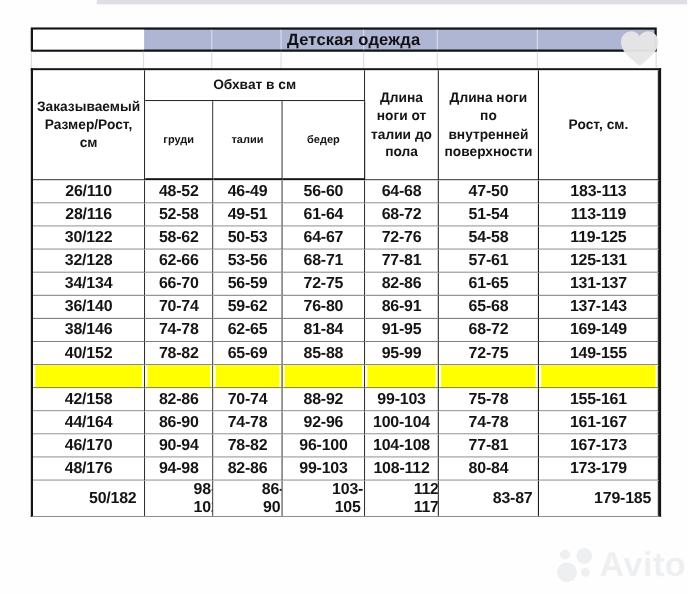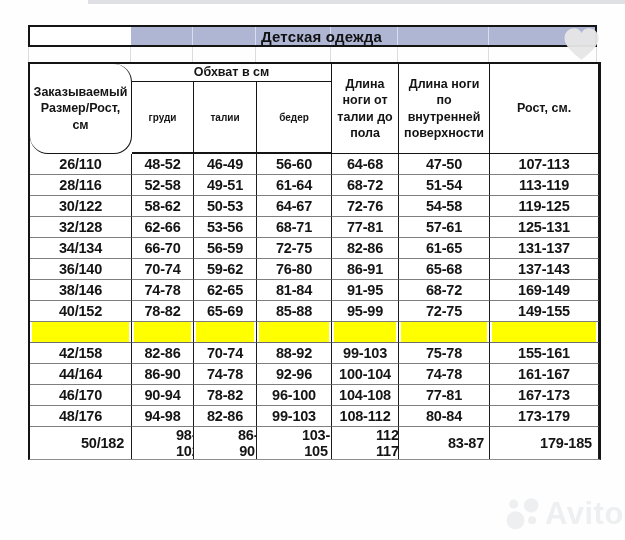--- a/index.html
+++ b/index.html
@@ -47,24 +47,24 @@
     box-sizing:border-box; padding:0; margin:0;
     text-align:center; vertical-align:middle;
     font-weight:bold; color:#141414;
     overflow:hidden;
   }
   table.size th {
     border-right:1px solid #141414; border-bottom:1px solid #141414;
     font-size:12.5px; line-height:1.3; padding:0 2px;
     background:#fff;
   }
-  th.grp   { height:18px; font-size:13.5px; }
+  th.grp   { height:28px; font-size:13.5px; }
   th.deep  { border-bottom:2px solid #141414; }
   tr.subhead th { height:72px; font-size:10px; border-bottom:2px solid #141414; }
-  th.sizehdr { font-size:13px;border-radius:18px; }
+  th.sizehdr { font-size:13px; }
   th.leg   { font-size:12px; }
   th.last, td:last-child { border-right:none; }
   table.size td {
     height:21px; font-size:14.5px; letter-spacing:-0.2px;
     border-right:1px solid #1c1c1c; border-bottom:1px solid #7f7f7f;
     background:#fff;
   }
   tr.sep td {
     background:#ffff00;
     box-shadow: inset 2px 0 0 #ffffff, inset -2px 0 0 #ffffff;
@@ -139,21 +139,21 @@
       </tr>
     </thead>
     <tbody>
         <tr>
           <td>26/110</td>
           <td>48-52</td>
           <td>46-49</td>
           <td>56-60</td>
           <td>64-68</td>
           <td>47-50</td>
-          <td>107-113</td>
+          <td>183-113</td>
         </tr>
         <tr>
           <td>28/116</td>
           <td>52-58</td>
           <td>49-51</td>
           <td>61-64</td>
           <td>68-72</td>
           <td>51-54</td>
           <td>113-119</td>
         </tr>

